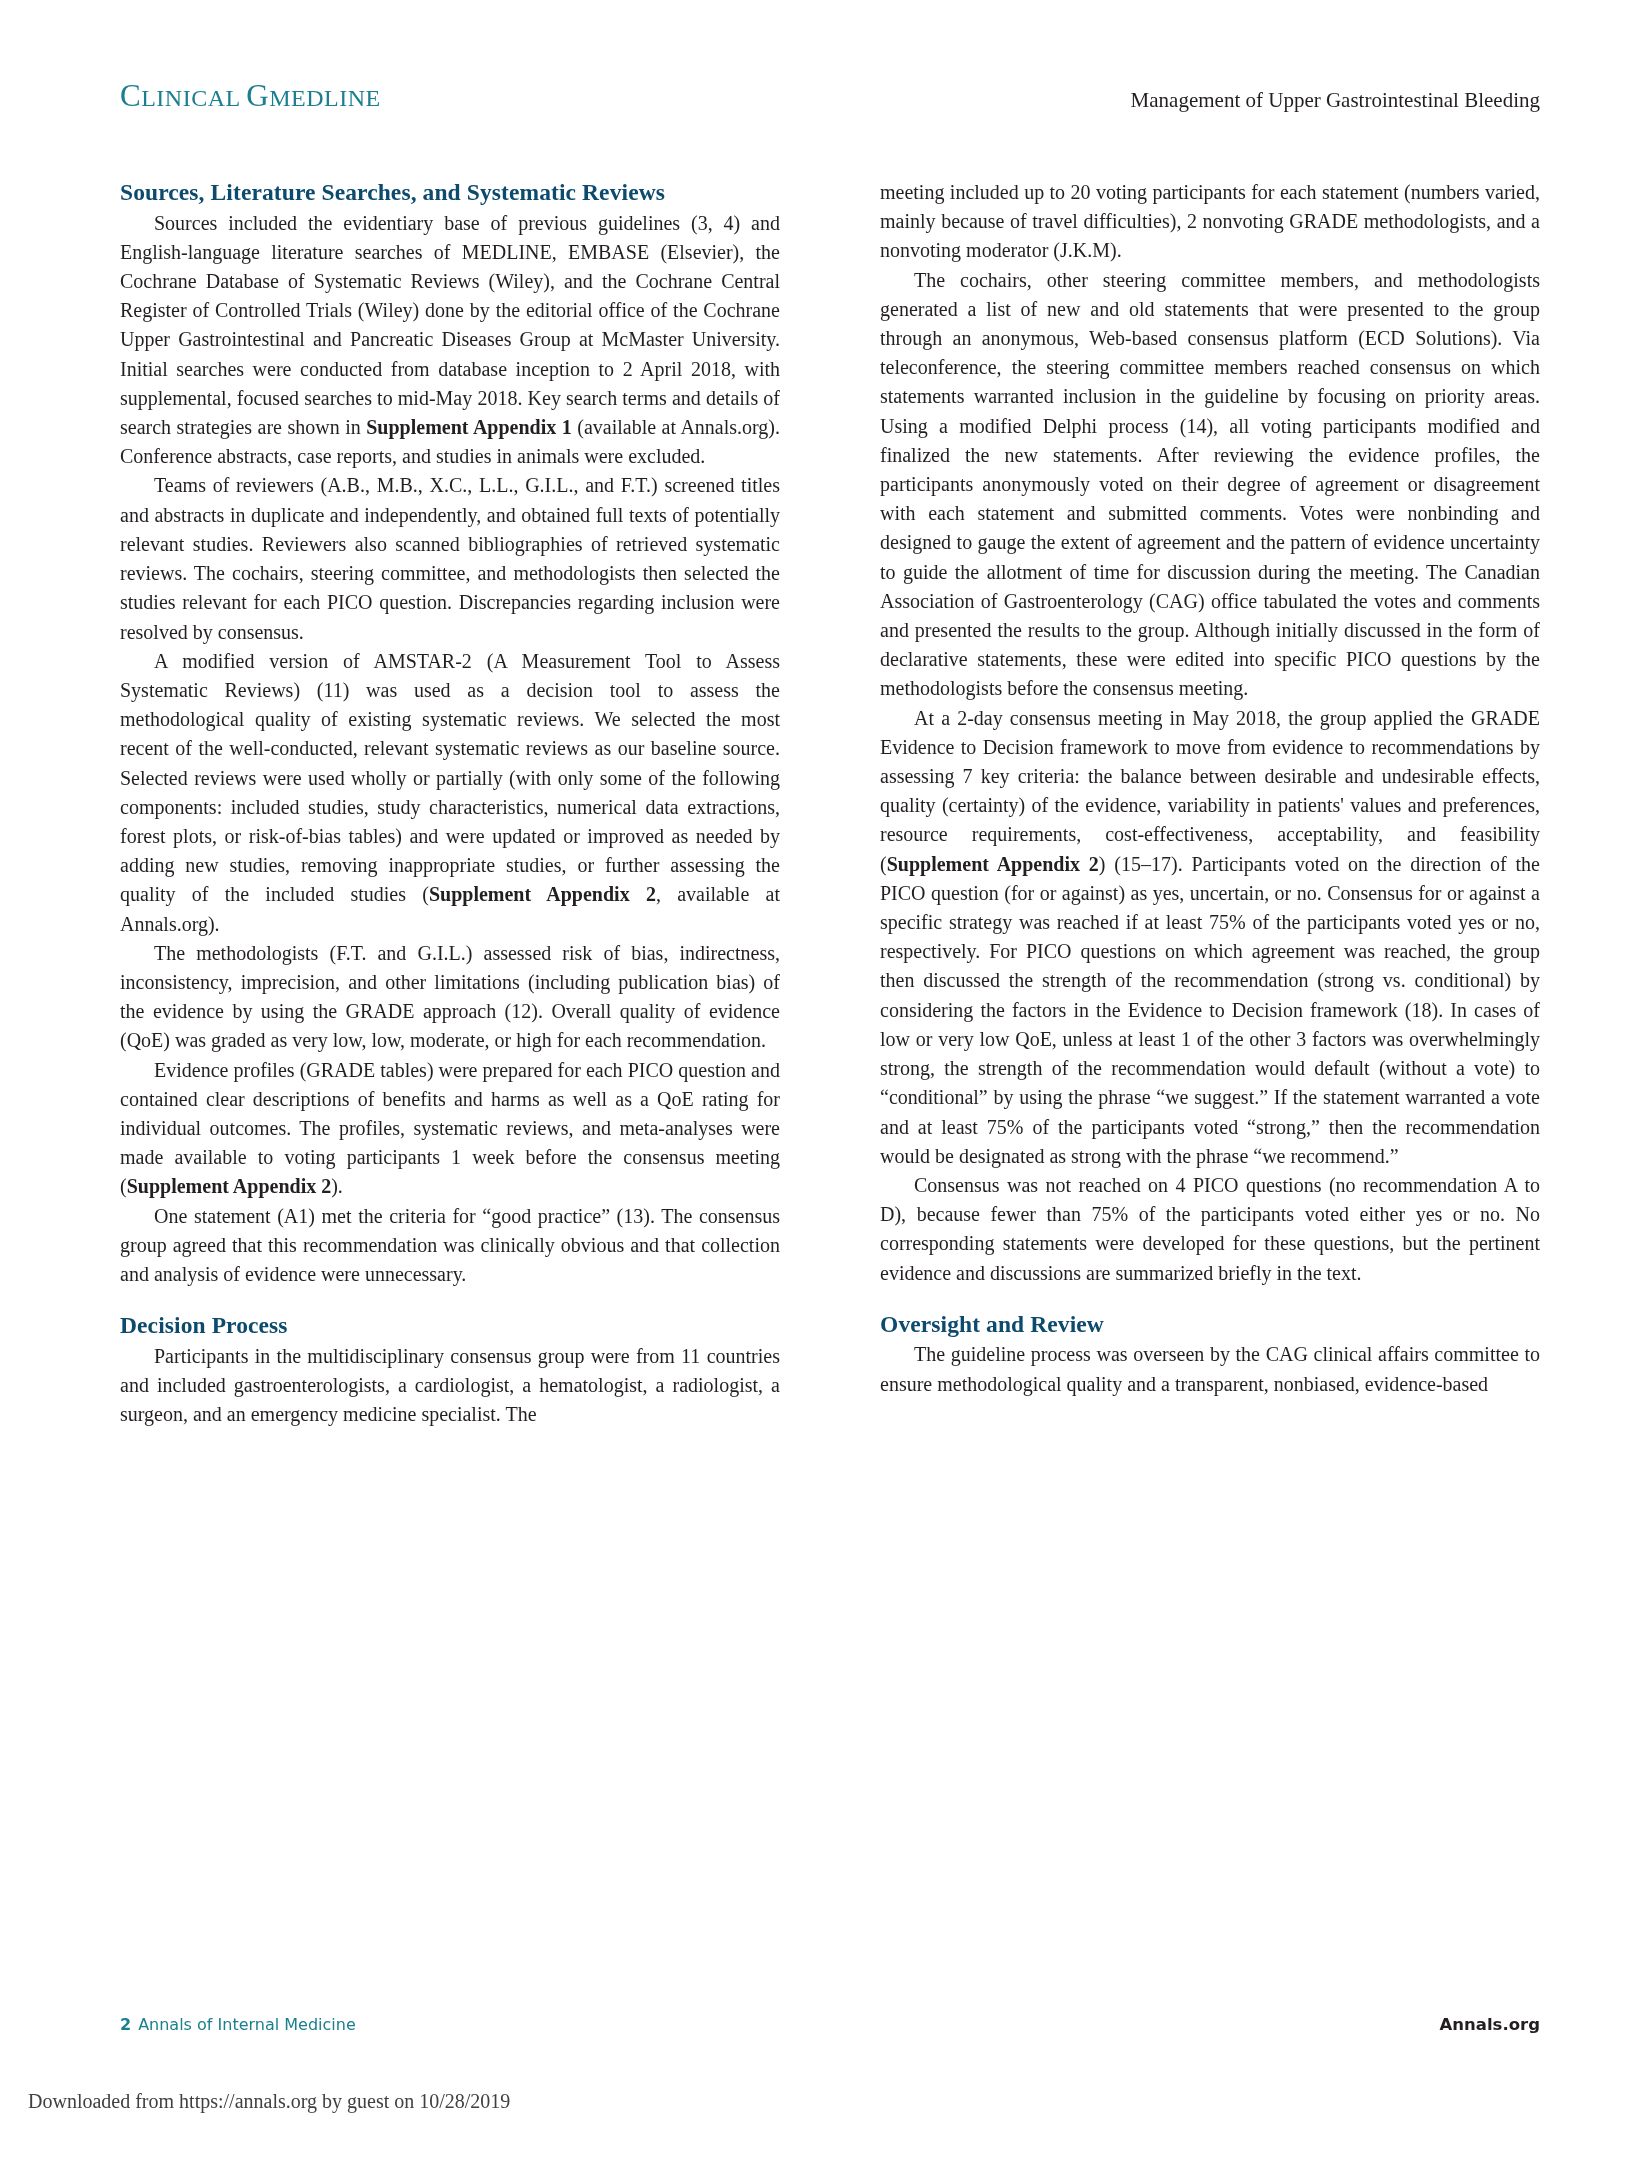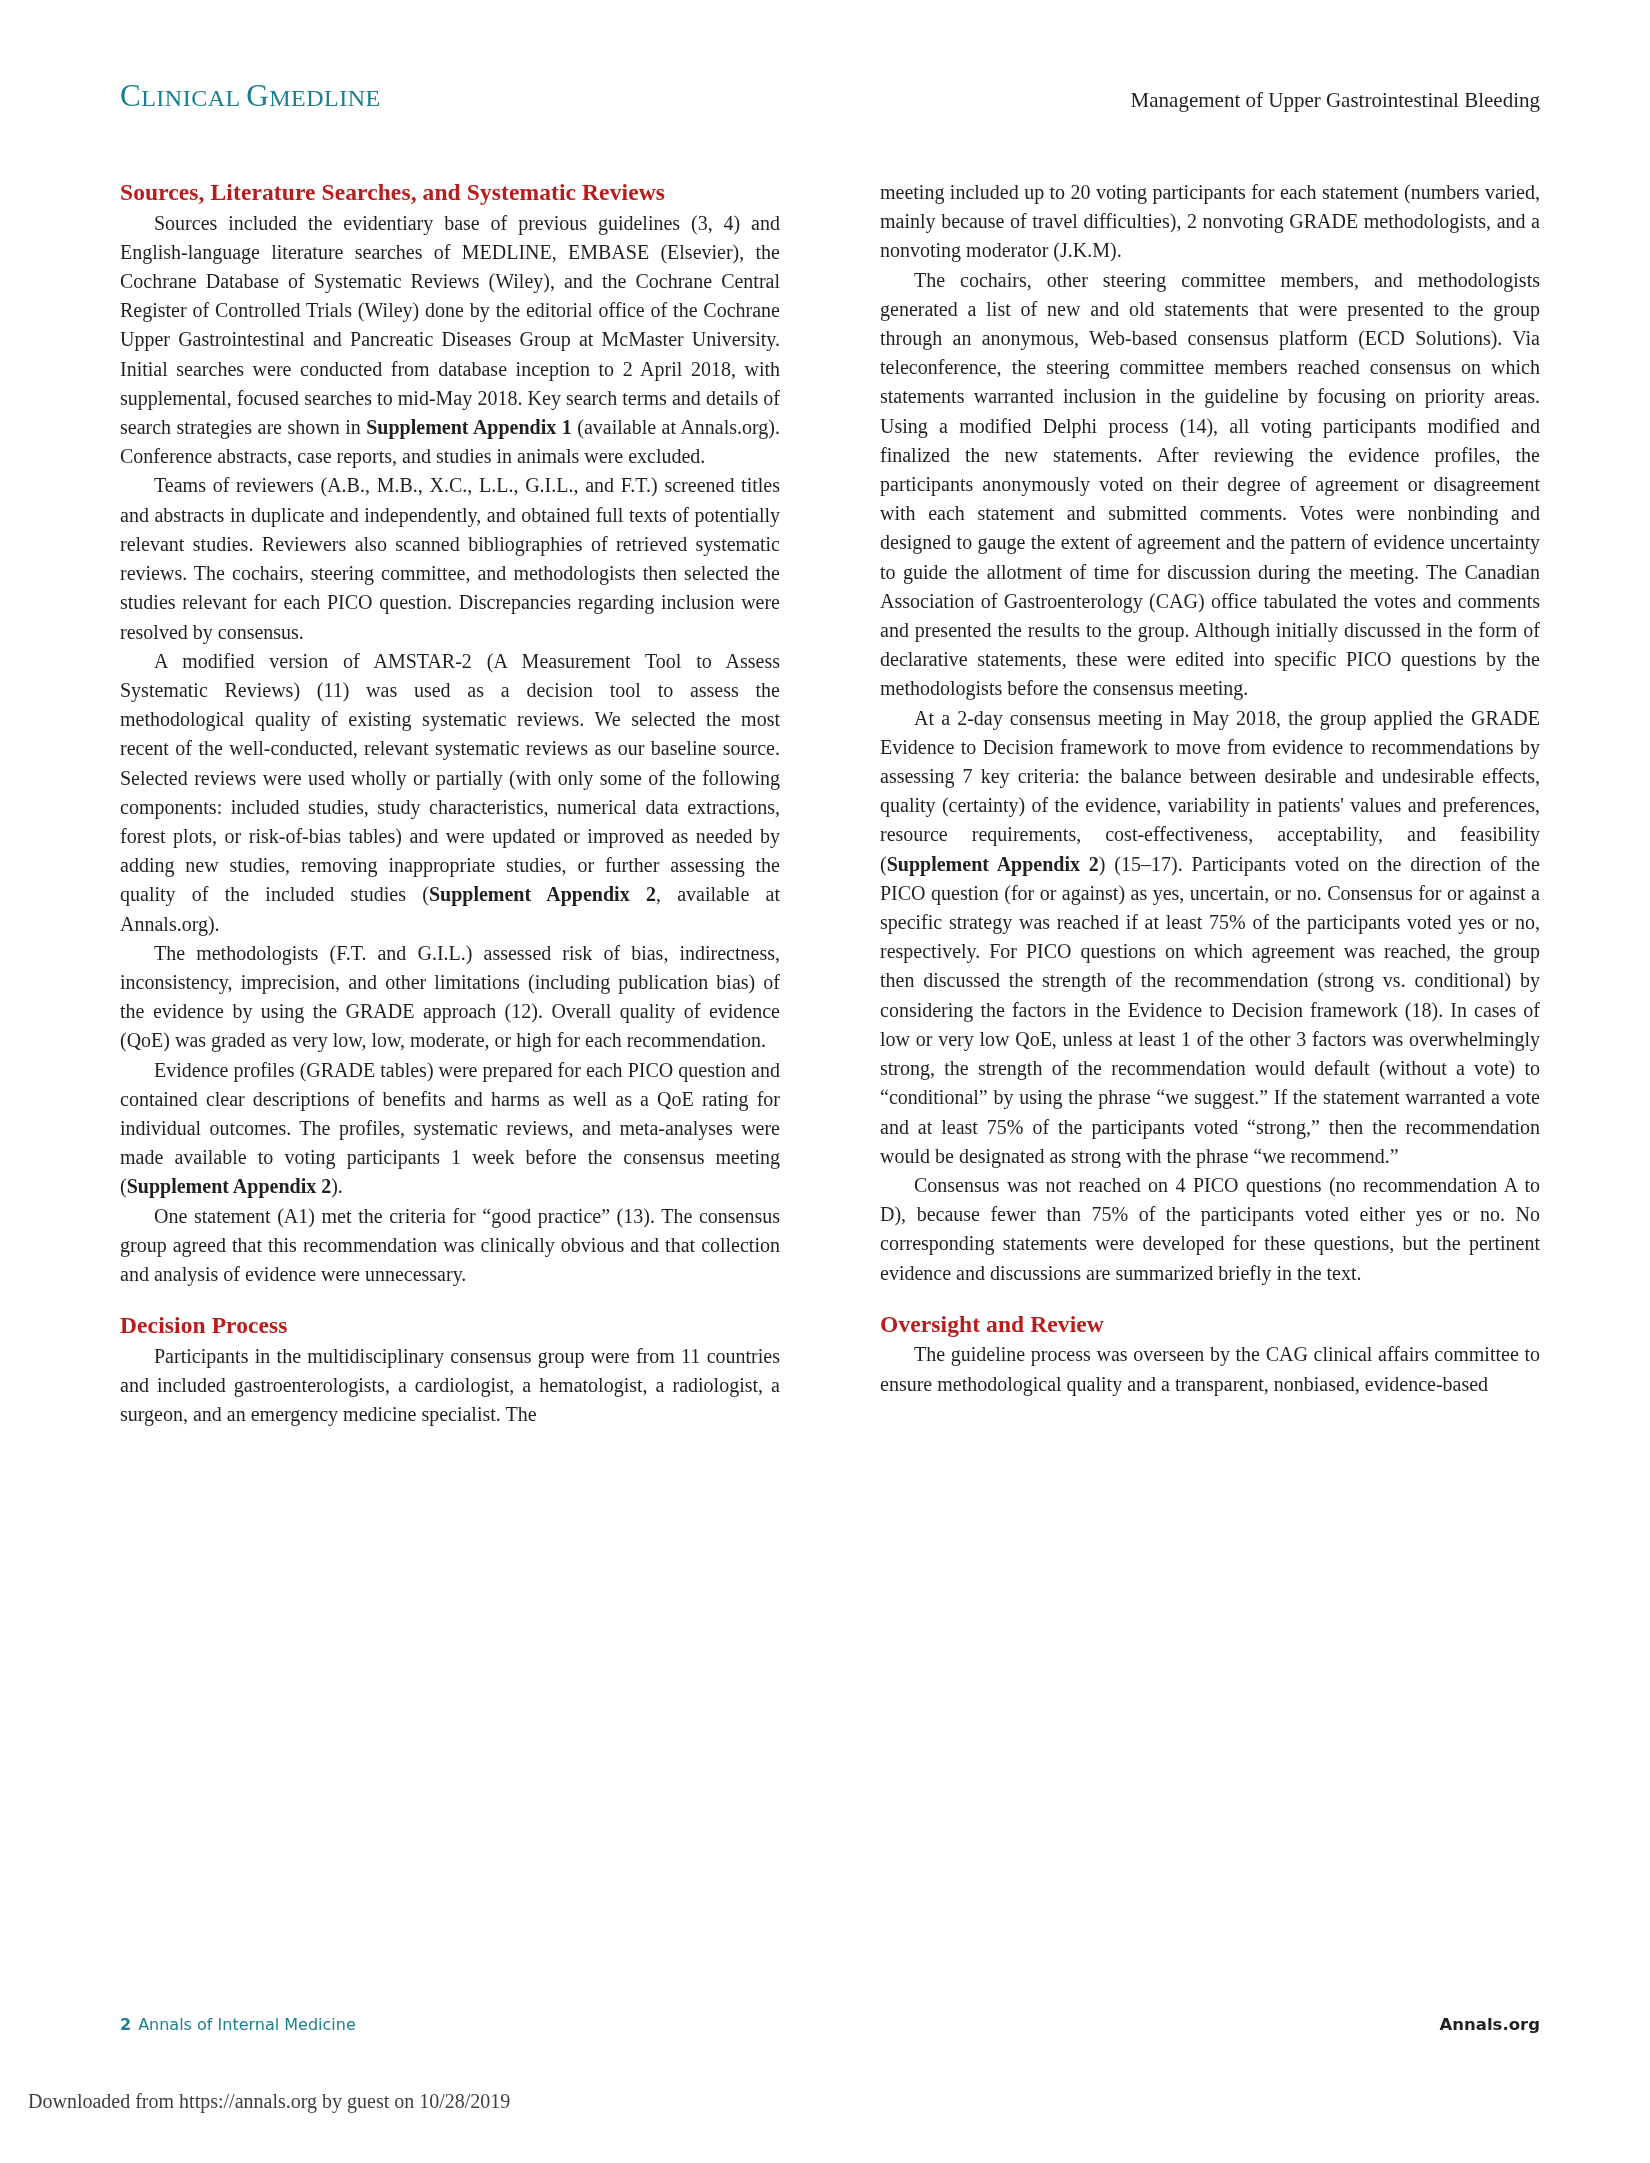--- a/index.html
+++ b/index.html
@@ -67,21 +67,21 @@
   }
   .col-left { left: 0; }
   .col-right { left: 760px; }
 
   h2.section-head {
     font-family: "Liberation Serif", serif;
     font-weight: bold;
     font-size: 23.5px;
     line-height: 1.22;
     margin: 0 0 2px 0;
-    color: #b91c1c;
+    color: #0c4a6e;
     letter-spacing: 0.1px;
   }
   h2.section-head.spaced {
     margin-top: 22px;
   }
   p.body {
     margin: 0;
     font-family: Liberation Serif, serif;
     font-size: 20px;
     line-height: 29.2px;

